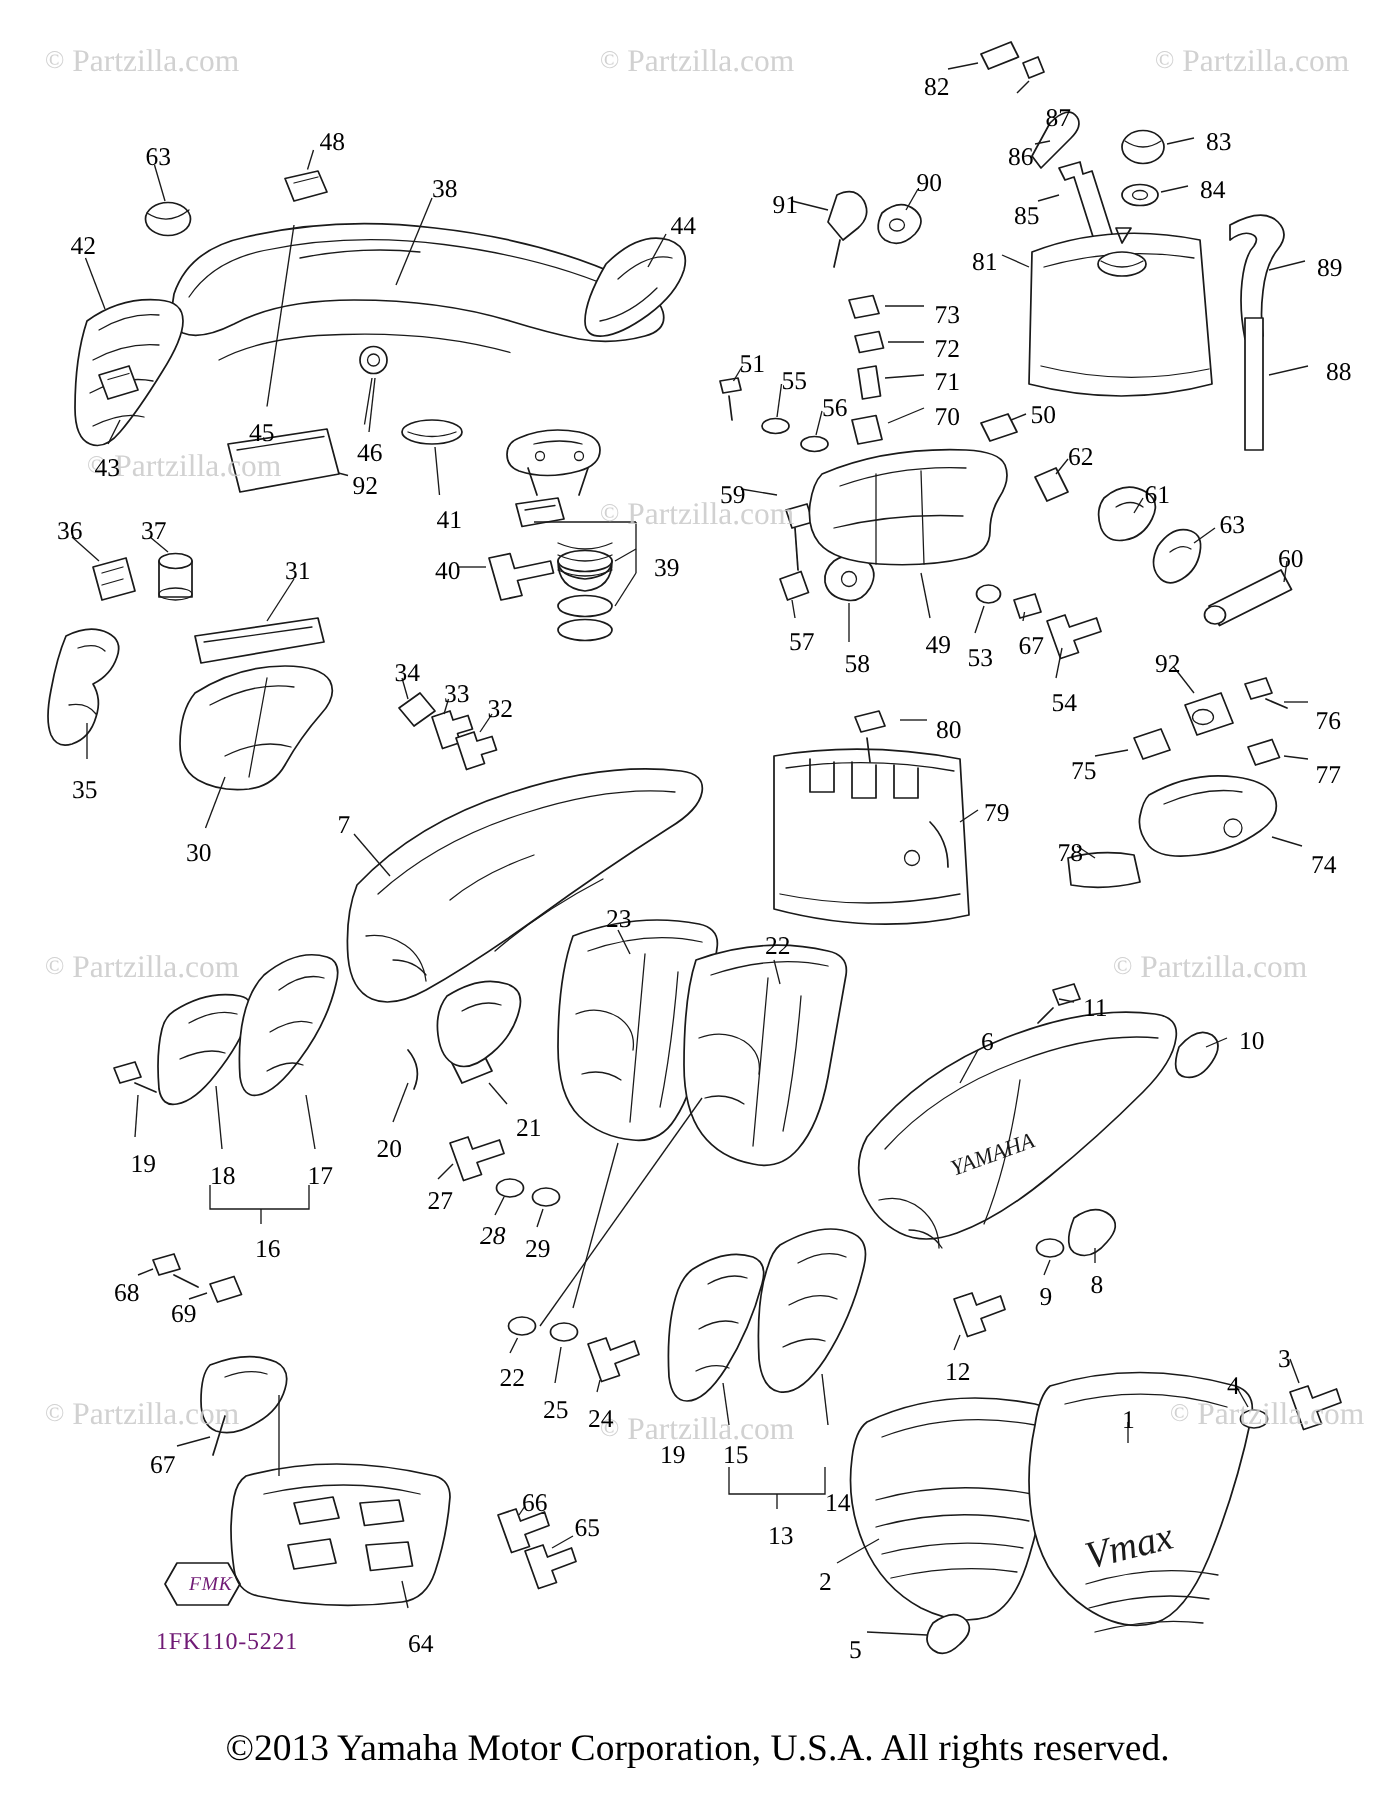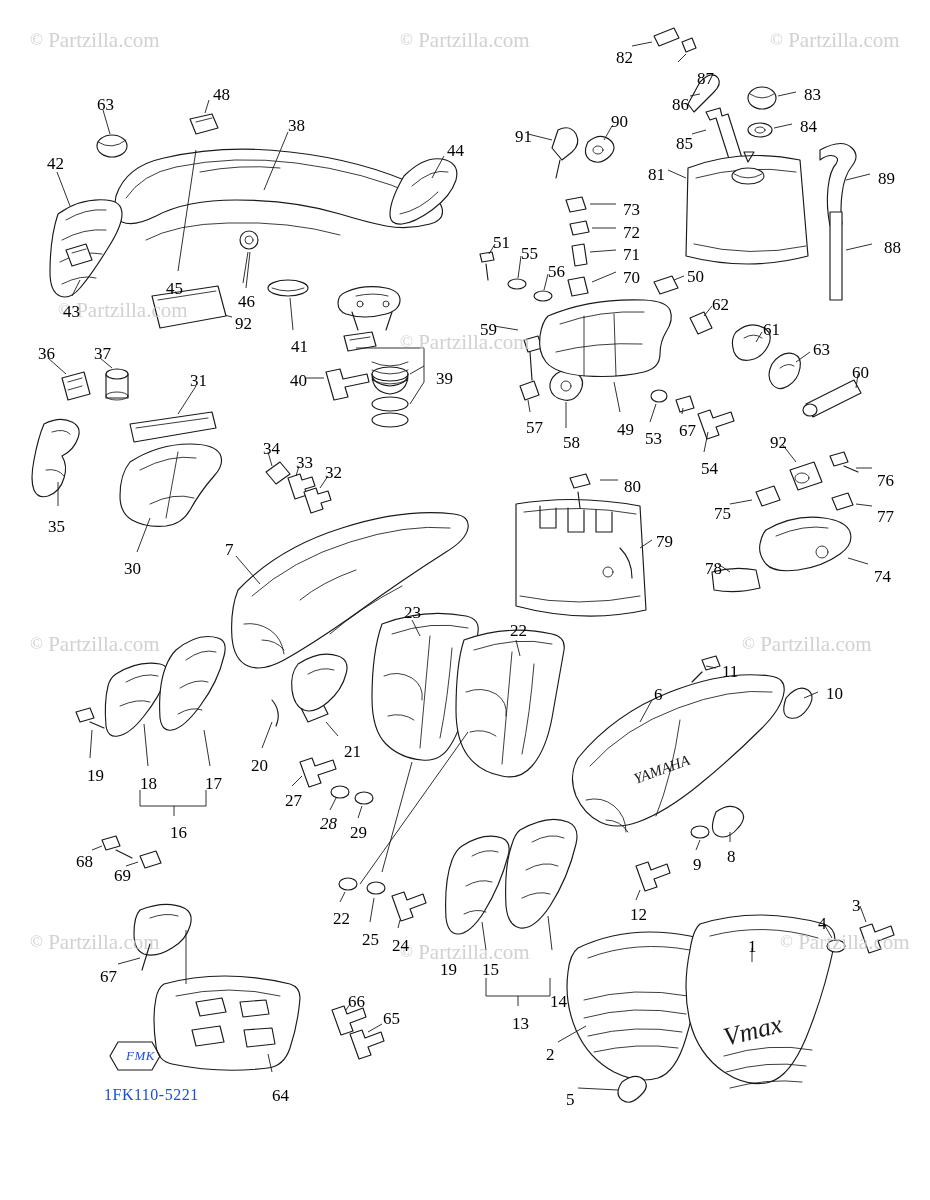--- a/index.html
+++ b/index.html
@@ -40,21 +40,21 @@
     font-size: 17px;
     color: #000;
     white-space: nowrap;
     line-height: 1;
   }
   .partno {
     position: absolute;
     font-family: "Liberation Serif", serif;
     font-size: 16px;
     letter-spacing: .5px;
-    color: #1d4ed8;
+    color: #701a75;
   }
   .copyright {
     position: absolute;
     left: 0;
     top: 1152px;
     width: 930px;
     text-align: center;
     font-family: "Liberation Serif", serif;
     font-size: 25px;
     color: #000;
@@ -600,13 +600,14 @@
       <div class="callout" style="left: 878px; top: 170px;">89</div>
       <div class="callout" style="left: 611px; top: 113px;">90</div>
       <div class="callout" style="left: 515px; top: 128px;">91</div>
       <div class="callout" style="left: 235px; top: 315px;">92</div>
       <div class="callout" style="left: 770px; top: 434px;">92</div>
     </div>
 
   <div class="partno" style="left:104px; top:1086px;">1FK110-5221</div>
   <div class="partno" style="left:126px; top:1048px; font-size:13px; font-style:italic;">FMK</div>
 
+  <div class="copyright">©2013 Yamaha Motor Corporation, U.S.A. All rights reserved.</div>
 </div>
 
 </body></html>

